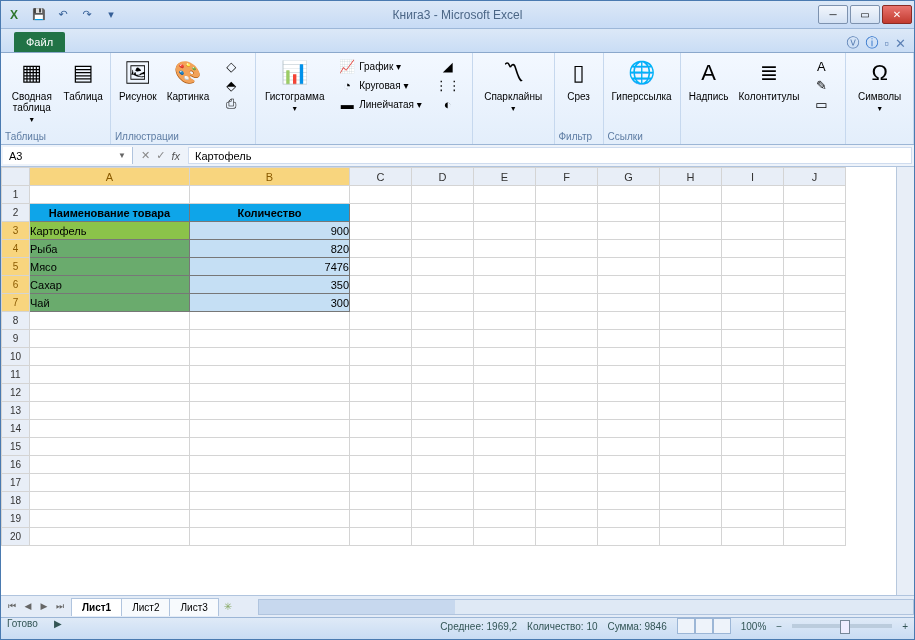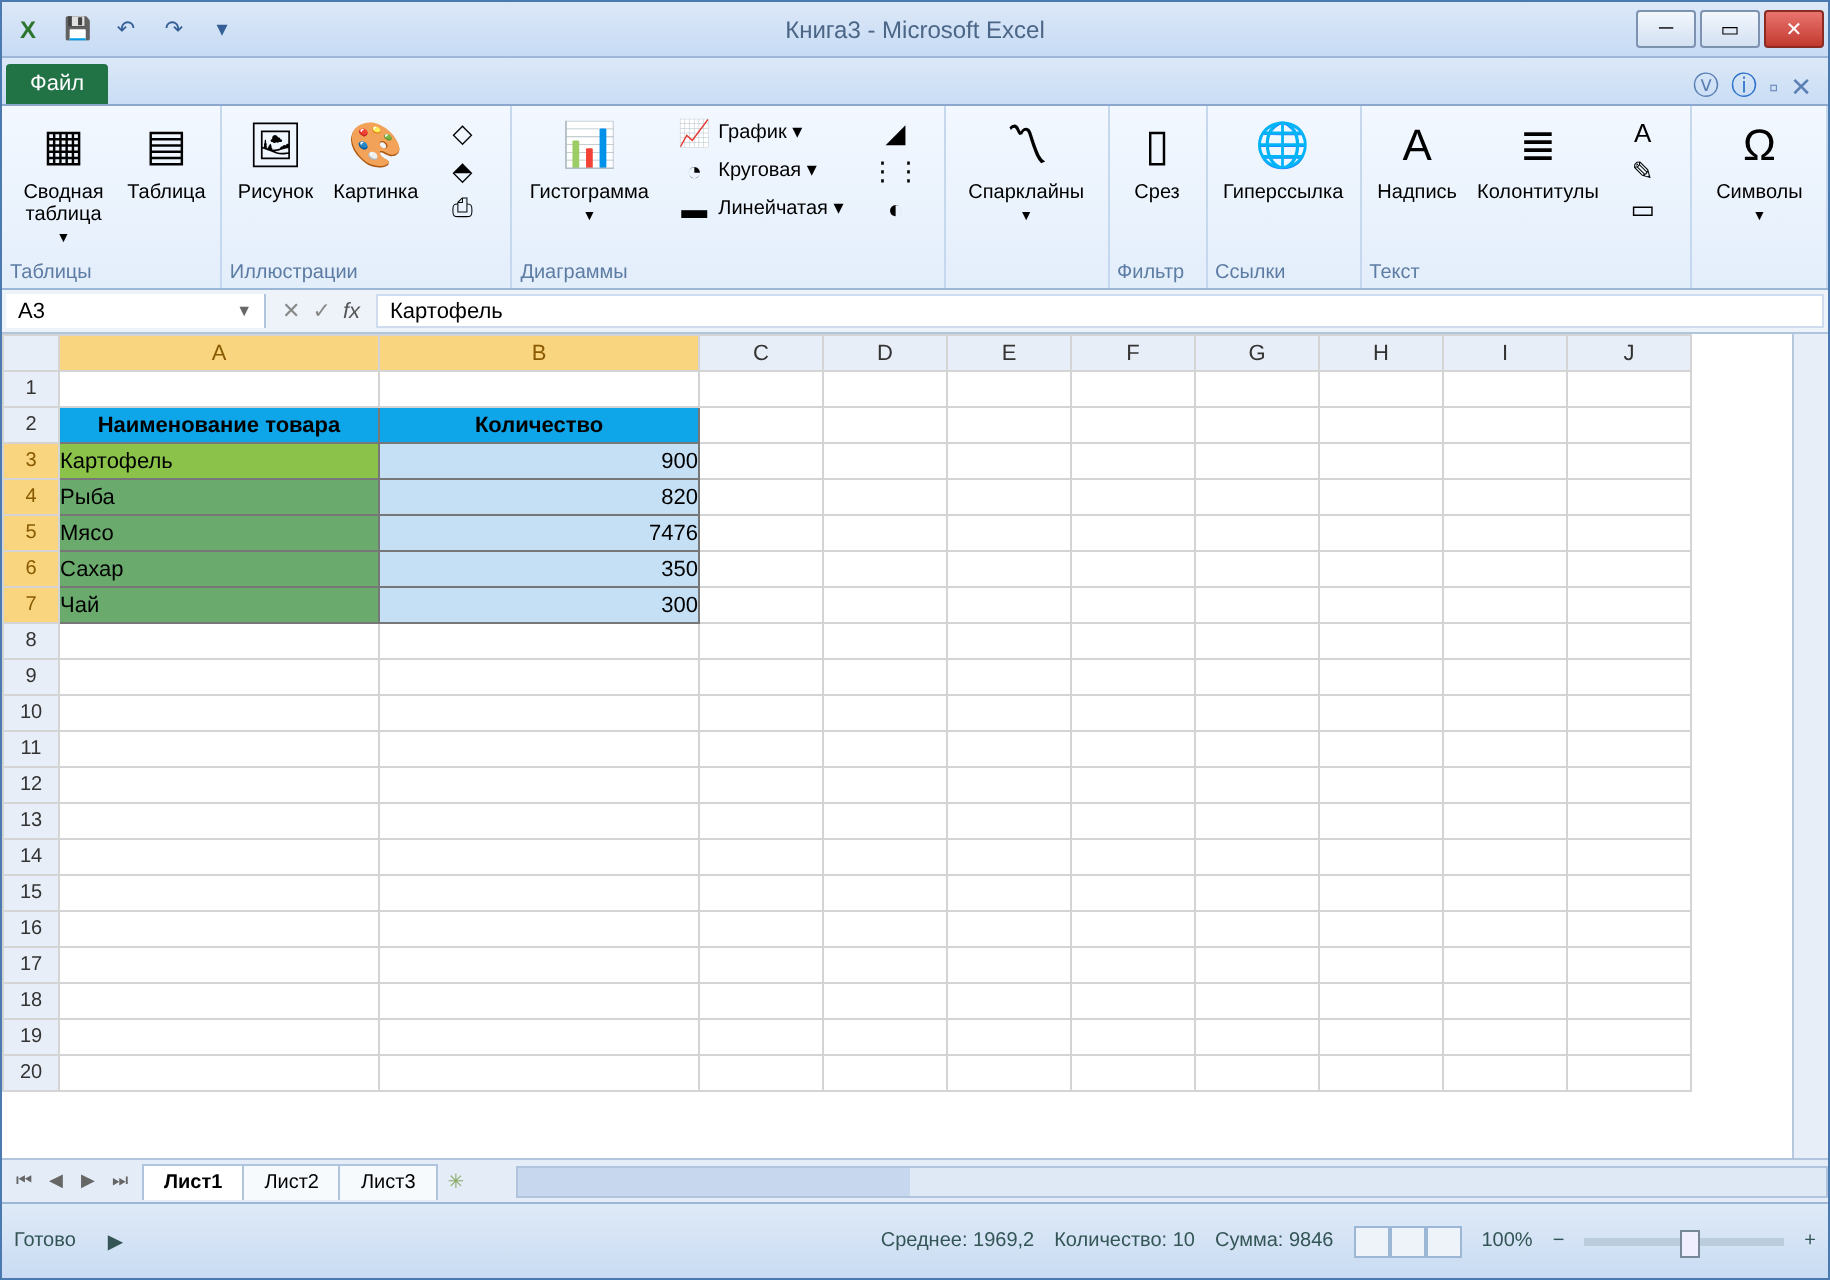--- a/index.html
+++ b/index.html
@@ -9,21 +9,21 @@
 .titlebar { height: 28px; background: linear-gradient(#dce8f7,#c7dbf5); display: flex; align-items: center; border-bottom: 1px solid #9db7d8; position: relative; }
 .titlebar .sys-icon { width: 18px; height: 18px; margin-left: 4px; display: flex; align-items: center; justify-content: center; color: #2d752d; font-weight: bold; font-size: 12px; }
 .qat { display: flex; align-items: center; gap: 4px; margin-left: 6px; }
 .qat-btn { width: 20px; height: 20px; display: flex; align-items: center; justify-content: center; font-size: 11px; color: #355f97; cursor: pointer; }
 .title-text { position: absolute; left: 50%; transform: translateX(-50%); font-size: 12px; color: #4b6686; }
 .winbtns { margin-left: auto; display: flex; }
 .winbtn { width: 30px; height: 19px; border: 1px solid #7d92af; background: linear-gradient(#f2f6fc,#d3e1f3); display: flex; align-items: center; justify-content: center; font-size: 10px; margin-right: 2px; border-radius: 2px; }
 .winbtn.close { background: linear-gradient(#e9746f,#c23a2f); color: #fff; border-color: #8a2b24; }
 
 
-.tabs { height: 24px; background: linear-gradient(#dce8f7,#c9ddf5); display: flex; align-items: flex-end; border-bottom: 1px solid #8ba8cc; padding-left: 2px; font-size: 11px; }
+.tabs { height: 24px; background: linear-gradient(#dce8f7,#c9ddf5); display: flex; align-items: flex-end; border-bottom: 1px solid #8ba8cc; padding-left: 13px; font-size: 11px; }
 .tab { padding: 4px 9px; color: #3b3b3b; cursor: pointer; white-space: nowrap; }
 .tab.file { background: #217346; color: #fff; border-radius: 2px 2px 0 0; margin-right: 2px; padding: 4px 12px; }
 .tab.highlight { border: 2px solid #d33; border-radius: 4px; padding: 2px 7px; }
 .tab-right { margin-left: auto; display: flex; gap: 6px; padding-right: 8px; align-items: center; }
 .tab-right span { font-size: 13px; color: #5a7fb3; cursor: pointer; }
 
 
 .ribbon { height: 92px; background: linear-gradient(#f3f8ff,#e3eefb); border-bottom: 1px solid #9cb6d6; display: flex; font-size: 11px; }
 .group { display: flex; flex-direction: column; border-right: 1px solid #c6d8ee; padding: 2px 4px 0; }
 .group-body { display: flex; gap: 2px; flex: 1; align-items: flex-start; }
@@ -65,21 +65,21 @@
 
 .sheettabs { height: 22px; background: #e4ecf7; display: flex; align-items: center; font-size: 10px; border-top: 1px solid #b0c4de; }
 .stab-nav { display: flex; gap: 2px; padding: 0 4px; }
 .stab-nav span { width: 14px; text-align: center; color: #666; cursor: pointer; font-size: 9px; }
 .stab { padding: 3px 10px; background: #f7fafd; border: 1px solid #b0c4de; border-bottom: none; cursor: pointer; margin-right: -1px; }
 .stab.active { background: #fff; font-weight: bold; }
 .hscroll { flex: 1; margin-left: 20px; background: #dfe9f5; height: 16px; position: relative; border: 1px solid #b0c4de; }
 .hscroll-thumb { position: absolute; left: 0; width: 30%; height: 100%; background: #c7d8ee; }
 
 
-.status { height: 38px; background: linear-gradient(#dfeaf7,#c9dcf3); display: flex; align-items: center; font-size: 10px; color: #355; padding: 0 6px; gap: 16px; border-top: 1px solid #9cb6d6; }
+.status { height: 22px; background: linear-gradient(#dfeaf7,#c9dcf3); display: flex; align-items: flex-start; font-size: 10px; color: #355; padding: 0 6px; gap: 16px; border-top: 1px solid #9cb6d6; }
 .status .right { margin-left: auto; display: flex; gap: 10px; align-items: center; }
 .views { display: flex; }
 .views div { width: 18px; height: 16px; border: 1px solid #9cb6d6; background: #eef3fa; }
 .zoom-slider { width: 100px; height: 4px; background: #bcd; position: relative; }
 .zoom-slider::after { content: ''; position: absolute; left: 48%; top: -4px; width: 8px; height: 12px; background: #eef; border: 1px solid #789; }
 </style>
 </head>
 <body>
 
 <div class="titlebar">
@@ -177,21 +177,20 @@
           <div class="smallbtn">
             <span class="smico">⋮⋮</span>
             <span></span>
           </div>
           <div class="smallbtn">
             <span class="smico">◐</span>
             <span></span>
           </div>
         </div>
       </div>
-      <div class="group-label">Диаграммы</div>
     </div>
     <div class="group">
       <div class="group-body">
         <div class="rbtn">
           <div class="ico">〽</div>
           <div class="rbtn-lbl">Спарклайны <span style="font-size:7px">▼</span></div>
         </div>
       </div>
       <div class="group-label"></div>
     </div>
@@ -231,21 +230,20 @@
           <div class="smallbtn">
             <span class="smico">✎</span>
             <span></span>
           </div>
           <div class="smallbtn">
             <span class="smico">▭</span>
             <span></span>
           </div>
         </div>
       </div>
-      <div class="group-label">Текст</div>
     </div>
     <div class="group">
       <div class="group-body">
         <div class="rbtn">
           <div class="ico">Ω</div>
           <div class="rbtn-lbl">Символы <span style="font-size:7px">▼</span></div>
         </div>
       </div>
       <div class="group-label"></div>
     </div>

